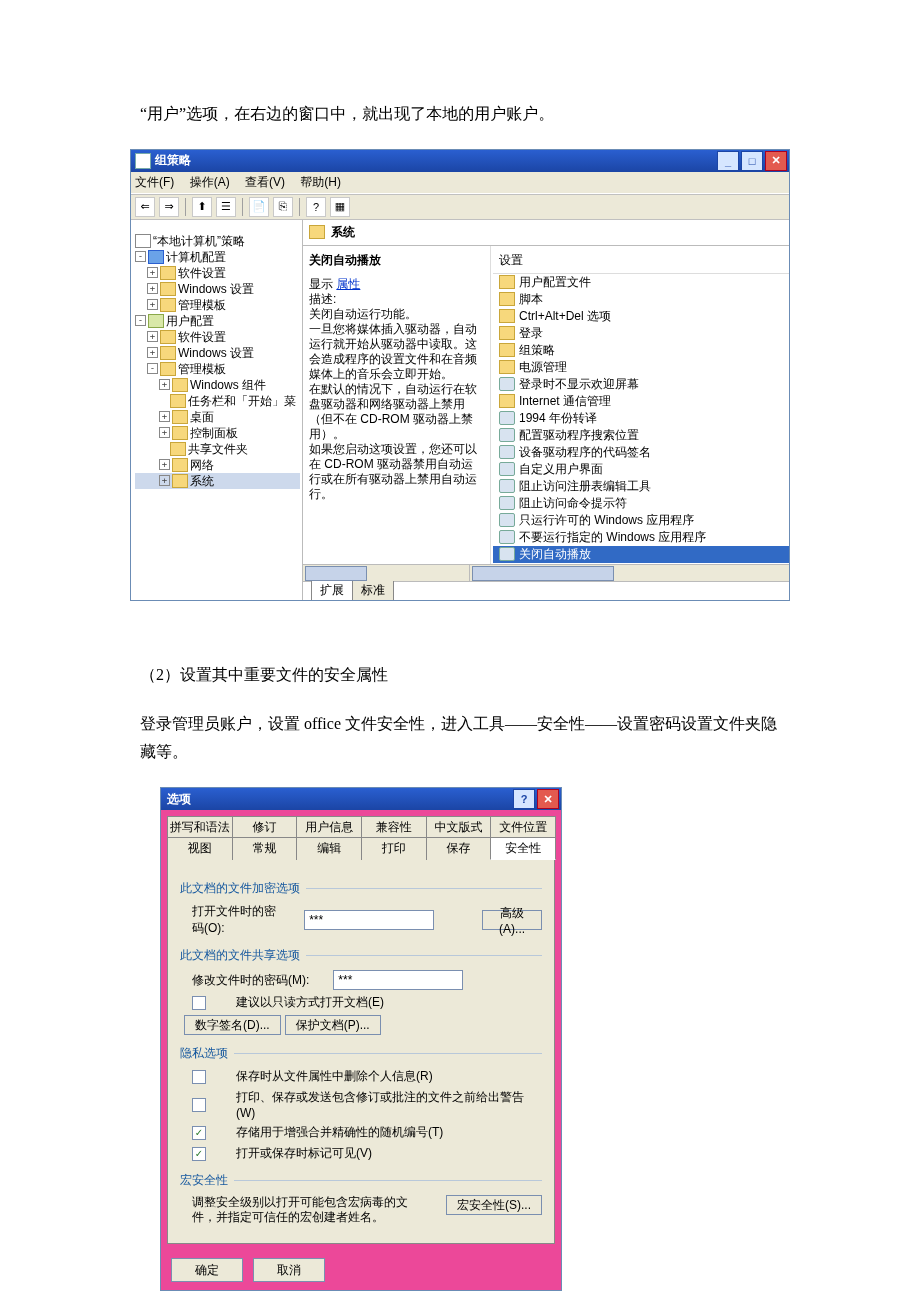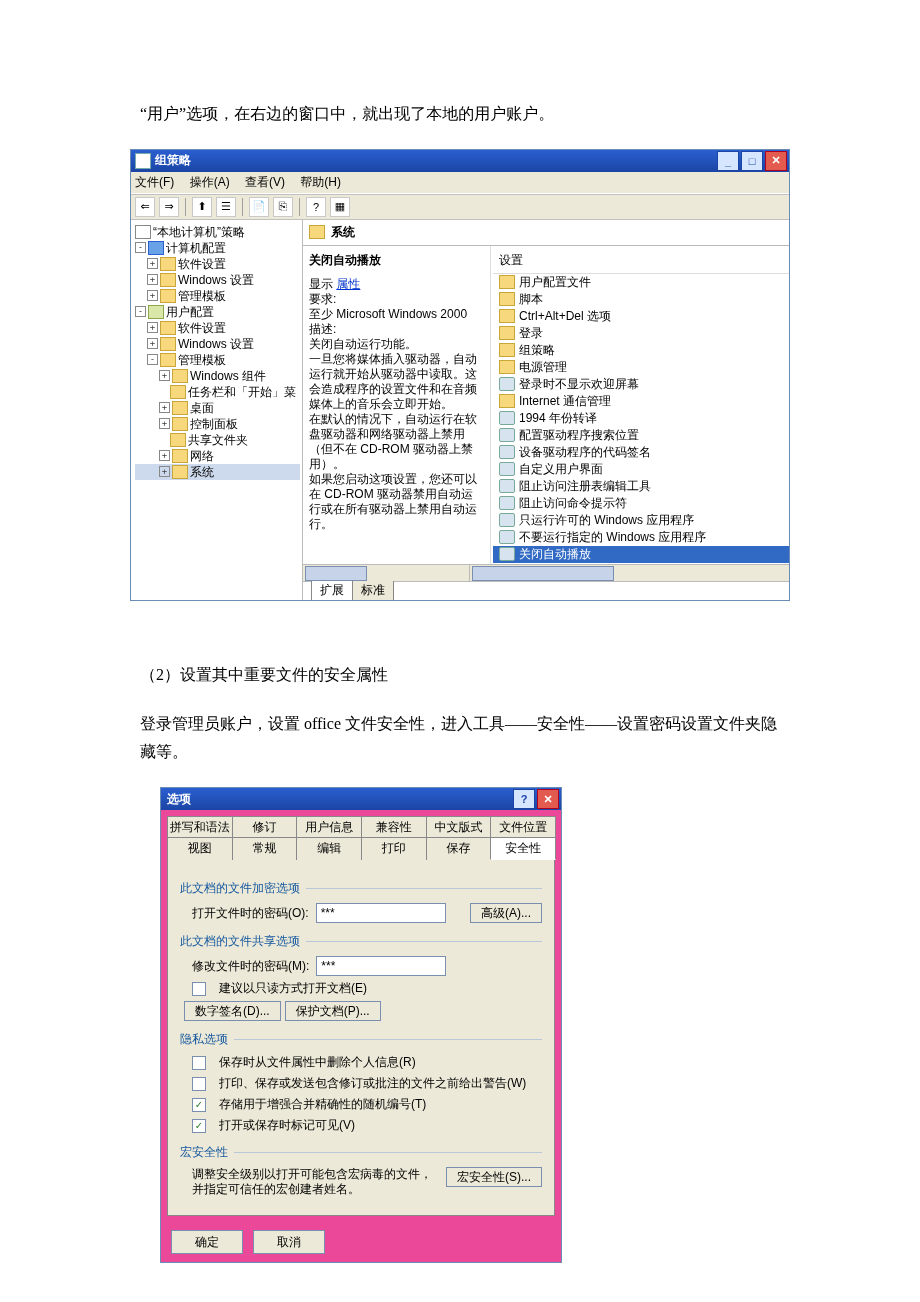--- a/index.html
+++ b/index.html
@@ -12,21 +12,21 @@
   .gp-titlebar .t-icon{width:14px;height:14px;background:#fff;border:1px solid #7aa;margin-right:4px}
   .gp-titlebar .t-text{flex:1;font-weight:bold}
   .win-btn{width:20px;height:18px;margin-left:2px;background:#d6e6ff;border:1px solid #1b45a5;color:#1b45a5;display:flex;align-items:center;justify-content:center;font-family:Arial,sans-serif;font-weight:bold;font-size:11px}
   .win-btn.close{background:#e35a4f;color:#fff;border-color:#a02}
   .gp-menubar{background:#ece9d8;border-bottom:1px solid #fff;padding:2px 4px}
   .gp-menubar span{margin-right:12px}
   .gp-toolbar{background:#ece9d8;border-top:1px solid #c0c0c0;border-bottom:1px solid #c0c0c0;padding:2px 4px;display:flex;align-items:center;gap:4px}
   .tb-btn{width:18px;height:18px;border:1px solid #c9c9c9;background:#fff;display:flex;align-items:center;justify-content:center;font-size:11px}
   .tb-sep{width:1px;height:18px;background:#a0a0a0;margin:0 2px}
   .gp-body{display:flex;background:#fff;height:380px}
-  .gp-tree{width:165px;border-right:1px solid #bbb;overflow:hidden;padding:4px 2px 4px 4px;line-height:16px;white-space:nowrap}
+  .gp-tree{width:165px;border-right:1px solid #bbb;overflow:hidden;padding:13px 2px 4px 4px;line-height:16px;white-space:nowrap}
   .tree-row{display:flex;align-items:center;height:16px}
   .exp{width:9px;height:9px;border:1px solid #888;margin-right:2px;display:flex;align-items:center;justify-content:center;font-size:9px;line-height:9px;font-family:monospace;color:#444}
   .exp.blank{border:none}
   .ficon{width:14px;height:12px;margin-right:2px;display:inline-block}
   .ficon.folder{background:#f7d87c;border:1px solid #c9a63a}
   .ficon.comp{background:#6aa2e8;border:1px solid #2a5fd0}
   .ficon.user{background:#d9e8a8;border:1px solid #8aa84a}
   .ficon.doc{background:#fff;border:1px solid #888}
   .tree-row.sel{background:#cdd9ec}
   .ind1{padding-left:12px}.ind2{padding-left:24px}
@@ -53,21 +53,21 @@
   
   .opt-window{margin:0 0 40px 160px;width:400px;border:1px solid #6b8cb5;background:#ec4899;font-family:"Tahoma","SimSun",sans-serif;font-size:12px}
   .opt-titlebar{background:linear-gradient(#2a5fd0,#1b45a5);color:#fff;display:flex;align-items:center;height:22px;padding:0 2px 0 6px}
   .opt-titlebar .t-text{flex:1;font-weight:bold}
   .opt-tabs{display:flex;flex-wrap:wrap;padding:6px 6px 0}
   .opt-tab{border:1px solid #888;border-bottom:none;padding:2px 0;text-align:center;background:#ece9d8;margin-right:-1px;margin-bottom:-1px;flex:1 0 16%;font-size:12px}
   .opt-tab.active{background:#fff;border-bottom:1px solid #fff;z-index:2;position:relative}
   .opt-pane{margin:0 6px 6px;border:1px solid #888;background:#ece9d8;padding:10px 12px 14px}
   .grp-title{color:#14579e;margin:10px 0 6px;display:flex;align-items:center}
   .grp-title::after{content:"";flex:1;border-top:1px solid #b8c8da;margin-left:6px}
-  .field-row{display:flex;align-items:center;margin:4px 0 4px 12px;gap:7px}
+  .field-row{display:flex;align-items:center;margin:4px 0 4px 12px;gap:24px}
   .pw-input{border:1px solid #7a8fb0;background:#fff;height:18px;width:120px;padding:0 4px;font-size:12px}
   .btn{border:1px solid #7a8fb0;background:#ece9d8;height:20px;padding:0 10px;font-size:12px;display:inline-flex;align-items:center}
   .chk{width:12px;height:12px;border:1px solid #7a8fb0;background:#fff;display:inline-flex;align-items:center;justify-content:center;font-size:10px;color:#2b7a2b;margin-right:6px;flex:none}
   .chk.on::before{content:"✓"}
   .opt-buttons{display:flex;justify-content:flex-start;gap:10px;padding:8px 10px}
   .dlg-btn{width:70px;height:22px;border:1px solid #7a8fb0;background:#ece9d8;display:flex;align-items:center;justify-content:center}
 </style>
 </head>
 <body>
 
@@ -189,21 +189,20 @@
 
       <div class="gp-right">
         <div class="gp-header">
           <span class="ficon folder"></span>
           <b>系统</b>
         </div>
         <div class="gp-columns">
           <div class="gp-desc">
             <div class="desc-title">关闭自动播放</div>
             <p><span>显示 </span><a class="link">属性</a></p>
-            <p><span>要求:</span><br><span>至少 Microsoft Windows 2000</span></p>
             <p><span>描述:</span><br><span>关闭自动运行功能。</span></p>
             <p>一旦您将媒体插入驱动器，自动运行就开始从驱动器中读取。这会造成程序的设置文件和在音频媒体上的音乐会立即开始。</p>
             <p>在默认的情况下，自动运行在软盘驱动器和网络驱动器上禁用（但不在 CD-ROM 驱动器上禁用）。</p>
             <p>如果您启动这项设置，您还可以在 CD-ROM 驱动器禁用自动运行或在所有驱动器上禁用自动运行。</p>
 
           </div>
           <div class="gp-list">
             <div style="padding:2px 0 4px 6px;border-bottom:1px solid #ddd">设置</div>
             <div id="gp-list-body">
                 <div class="list-row">

